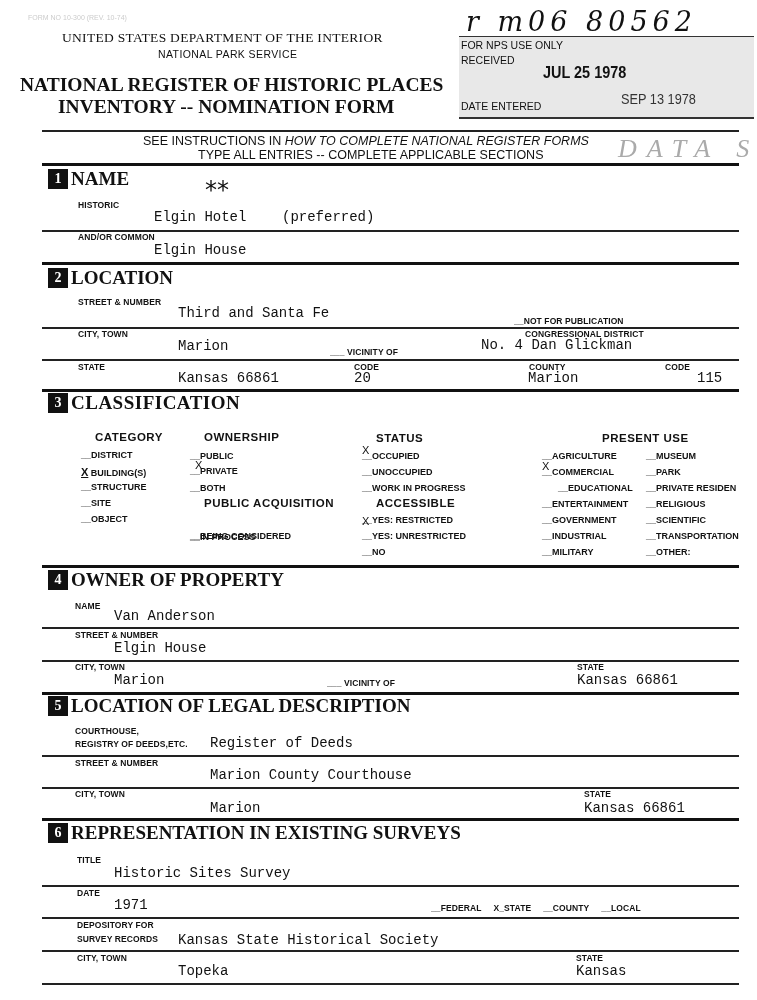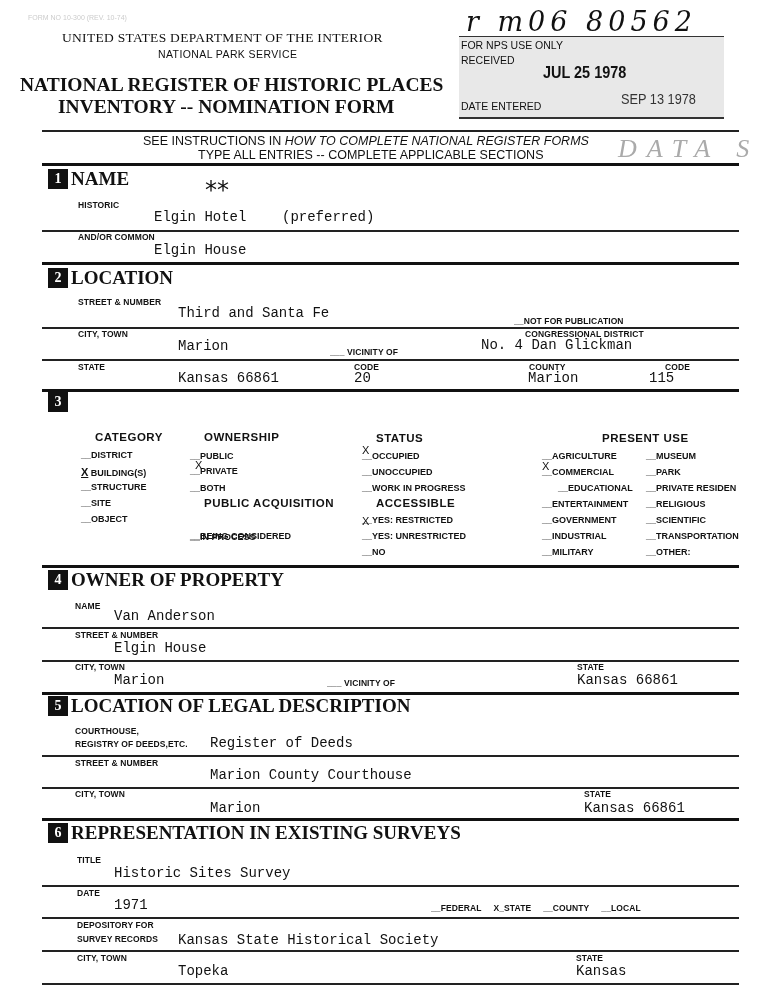--- a/index.html
+++ b/index.html
@@ -8,21 +8,21 @@
   .serif { font-family:"Liberation Serif", serif; }
   .sans { font-family:"Liberation Sans", sans-serif; }
   .mono { font-family:"Liberation Mono", monospace; font-size:14px; }
   .lbl { font-family:"Liberation Sans", sans-serif; font-size:8.5px; font-weight:bold; letter-spacing:0.1px; }
   .rule { position:absolute; left:42px; width:697px; height:2px; background:#222; }
   .rule.thick { height:3px; background:#111; }
   .sec-title { position:absolute; left:48px; font-family:"Liberation Serif", serif; font-weight:bold; font-size:19px; display:flex; align-items:center; }
   .sec-num { display:inline-block; background:#111; color:#fff; font-size:14px; width:20px; height:20px; line-height:20px; text-align:center; margin-right:3px; }
   .opt { font-family:"Liberation Sans", sans-serif; font-size:9px; font-weight:bold; position:absolute; white-space:nowrap; }
   .colh { font-family:"Liberation Sans", sans-serif; font-size:11.5px; font-weight:bold; position:absolute; white-space:nowrap; letter-spacing:0.5px; }
-  .stamp { position:absolute; left:459px; top:36px; width:265px; height:80px; background:#e8e8e8; border-top:1px solid #333; border-bottom:2px solid #333; }
+  .stamp { position:absolute; left:459px; top:36px; width:295px; height:80px; background:#e8e8e8; border-top:1px solid #333; border-bottom:2px solid #333; }
   .chk { position:relative; }
   .xmark { position:absolute; left:0; top:-7px; font-size:11px; font-family:"Liberation Sans", sans-serif; font-weight:normal; }
 </style>
 </head>
 <body>
 
 <div class="abs sans" style="left:28px;top:14px;font-size:7px;color:#ccc;">FORM NO 10-300  (REV. 10-74)</div>
 <div class="abs serif" style="left:62px;top:30px;font-size:13.5px;letter-spacing:0.3px;">UNITED STATES DEPARTMENT OF THE INTERIOR</div>
 <div class="abs sans" style="left:158px;top:48px;font-size:10.5px;letter-spacing:0.4px;">NATIONAL PARK SERVICE</div>
 <div class="abs serif" style="left:20px;top:74px;font-size:19.5px;font-weight:bold;">NATIONAL REGISTER OF HISTORIC PLACES</div>
@@ -73,25 +73,26 @@
 <div class="abs lbl" style="left:525px;top:329px;">CONGRESSIONAL DISTRICT</div>
 <div class="abs mono" style="left:481px;top:337px;">No. 4  Dan Glickman</div>
 <div class="rule" style="top:359px;"></div>
 <div class="abs lbl" style="left:78px;top:362px;">STATE</div>
 <div class="abs mono" style="left:178px;top:370px;">Kansas  66861</div>
 <div class="abs lbl" style="left:354px;top:362px;">CODE</div>
 <div class="abs mono" style="left:354px;top:370px;">20</div>
 <div class="abs lbl" style="left:529px;top:362px;text-align:center;">COUNTY</div>
 <div class="abs mono" style="left:528px;top:370px;">Marion</div>
 <div class="abs lbl" style="left:665px;top:362px;">CODE</div>
-<div class="abs mono" style="left:649px;top:370px;">115</div>
+<div class="abs mono" style="left:697px;top:370px;">115</div>
 <div class="rule thick" style="top:389px;"></div>
 
 <div class="sec-title" style="top:392px;">
   <span class="sec-num">3</span>
+    <span style="letter-spacing:0.5px;">CLASSIFICATION</span>
 </div>
 
 <div class="colh" style="left:95px;top:431px;">CATEGORY</div>
 <div class="opt" style="left:81px;top:450px;">__DISTRICT</div>
 <div class="opt" style="left:81px;top:466px;"><span style="text-decoration:underline;font-size:11px;">X</span> <span>BUILDING(S)</span></div>
 <div class="opt" style="left:81px;top:482px;">__STRUCTURE</div>
 <div class="opt" style="left:81px;top:498px;">__SITE</div>
 <div class="opt" style="left:81px;top:514px;">__OBJECT</div>
 
 <div class="colh" style="left:204px;top:431px;">OWNERSHIP</div>

